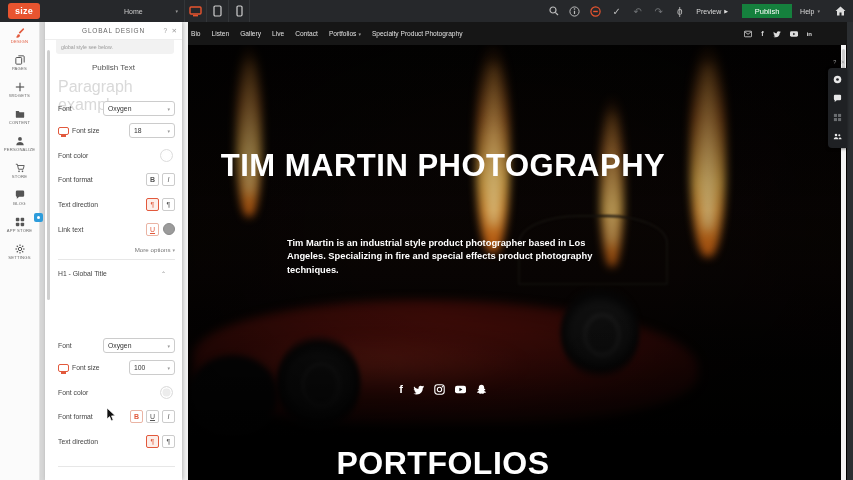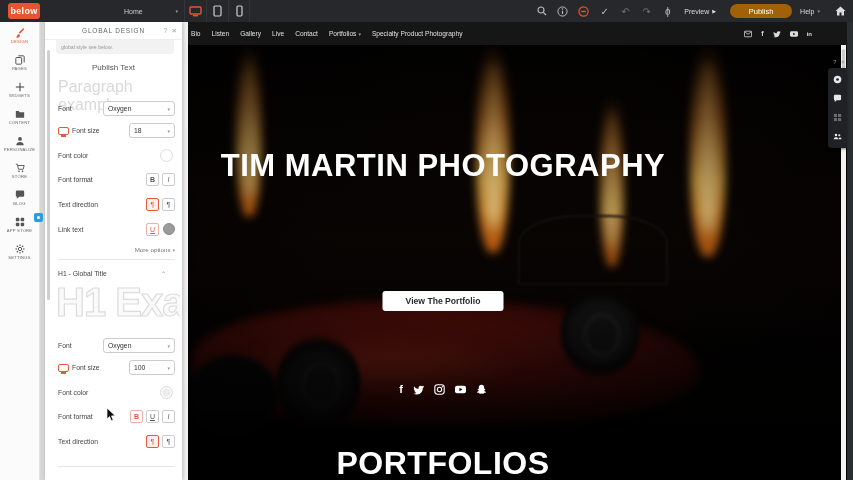--- a/index.html
+++ b/index.html
@@ -10,21 +10,21 @@
   
   .topbar { position:absolute; left:0; top:0; width:853px; height:22px; background:#26282b; z-index:50; display:flex; align-items:center; }
   .logo { position:absolute; left:8px; top:3px; width:32px; height:16px; background:#e8542f; border-radius:3px; color:#fff; font-weight:bold; font-size:9px; display:flex; align-items:center; justify-content:center; letter-spacing:.3px; }
   .page-select { position:absolute; left:118px; top:0; height:22px; width:66px; display:flex; align-items:center; justify-content:space-between; padding:0 6px; color:#ccc; font-size:7px; }
   .devices { position:absolute; left:184px; top:0; height:22px; display:flex; }
   .dev { width:22px; height:22px; display:flex; align-items:center; justify-content:center; border-left:1px solid #333639; }
   .dev:last-child { border-right:1px solid #333639; }
   .tb-right { position:absolute; right:0; top:0; height:22px; display:flex; align-items:center; }
   .tb-icon { width:21px; height:22px; display:flex; align-items:center; justify-content:center; color:#bbb; font-size:10px; }
   .tb-icon.dim { color:#6f7275; }
-  .publish-btn { width:62px; height:14px; background:#a16207; border-radius:7px; color:#fff; font-size:7.5px; display:flex; align-items:center; justify-content:center; margin:0 8px; }
+  .publish-btn { width:50px; height:14px; background:#15803d; border-radius:0; color:#fff; font-size:7.5px; display:flex; align-items:center; justify-content:center; margin:0 8px; }
   .tb-text { color:#ddd; font-size:7px; display:flex; align-items:center; gap:3px; }
   .caret { font-size:5px; color:#999; }
 
   
   .sidebar { position:absolute; left:0; top:22px; width:40px; height:458px; background:#fbfbfb; border-right:1px solid #e3e3e3; z-index:40; }
   .sb-item { position:relative; height:27px; display:flex; flex-direction:column; align-items:center; justify-content:center; gap:1px; color:#555; }
   .sb-item svg { width:10px; height:10px; }
   .sb-label { font-size:4.2px; letter-spacing:.2px; color:#666; }
   .sb-item.active { color:#e2593c; }
   .sb-item.active .sb-label { color:#e2593c; }
@@ -105,21 +105,21 @@
   .fb-item svg { width:9px; height:9px; }
 
   .cursor { position:absolute; left:106px; top:408px; z-index:90; }
 </style>
 </head>
 <body>
 
 <div class="stage">
 
   <header class="topbar">
-    <div class="logo">below</div>
+    <div class="logo">size</div>
     <div class="page-select">
       <span>Home</span>
       <span class="caret">▾</span>
     </div>
     <div class="devices">
       <div class="dev">
         <svg width="13" height="11" viewBox="0 0 13 11">
             <rect x="1" y="1" width="11" height="7" rx="1" fill="none" stroke="#e8542f" stroke-width="1.4"></rect>
             <rect x="4" y="9" width="5" height="1.4" fill="#e8542f"></rect>
           </svg>
@@ -325,21 +325,20 @@
       <span class="caret">▾</span>
     </div>
 
     <div class="p-divider" style="top:237px;"></div>
 
     <div class="p-row" style="top:245px; height:12px;">
       <span class="p-label">H1 - Global Title</span>
       <span class="collapse-caret">⌃</span>
     </div>
 
-    <div class="h1-sample">H1 Exa</div>
 
     <div class="p-row" style="top:316px; height:15px;">
       <span class="p-label">Font</span>
       <div class="sel" style="position:absolute; right:0; width:72px;">
         <span>Oxygen</span>
         <span class="caret">▾</span>
       </div>
     </div>
 
     <div class="p-row" style="top:338px; height:15px;">
@@ -429,21 +428,21 @@
       <div class="cage" style="left:330px; top:170px; width:150px; height:70px;"></div>
       <div class="car-body"></div>
       <div class="car-hood"></div>
       <div class="wheel" style="left:88px; top:288px; width:85px; height:100px;"></div>
       <div class="wheel" style="left:372px; top:240px; width:80px; height:95px;"></div>
       <div class="car-dark" style="left:0px; top:310px; width:90px; height:80px;"></div>
       <div class="hero-vignette"></div>
 
       <div class="hero-content">
         <h1 class="hero-title">TIM MARTIN PHOTOGRAPHY</h1>
-        <div class="hero-cta">View The Portfolio</div>
+        <p class="hero-desc">Tim Martin is an industrial style product photographer based in Los Angeles. Specializing in fire and special effects product photography techniques.</p>
         <div class="hero-social">
           <span class="txt-ic">f</span>
           <svg viewBox="0 0 10 9">
               <path d="M9.5 1.2 c-.4.2-.8.3-1.2.4 A2 2 0 0 0 5 3.4 c0 .2 0 .3.1.5 C3.4 3.8 2 3 1 1.7 c-.5.9-.2 2 .6 2.6 -.3 0 -.6 -.1 -.9 -.2 0 .9.7 1.7 1.6 1.9 -.3.1 -.6.1 -.9 0 .2.8 1 1.4 1.8 1.4 A4 4 0 0 1 .4 8.2 a5.6 5.6 0 0 0 3 .8 c3.6 0 5.6 -3 5.5 -5.7 .4 -.3.7 -.6 1 -1 z" fill="#fff"></path>
             </svg>
           <svg viewBox="0 0 11 11">
               <rect x="0.8" y="0.8" width="9.4" height="9.4" rx="2.6" fill="none" stroke="#fff" stroke-width="1.1"></rect>
               <circle cx="5.5" cy="5.5" r="2.2" fill="none" stroke="#fff" stroke-width="1.1"></circle>
               <circle cx="8.4" cy="2.7" r=".7" fill="#fff"></circle>
             </svg>

